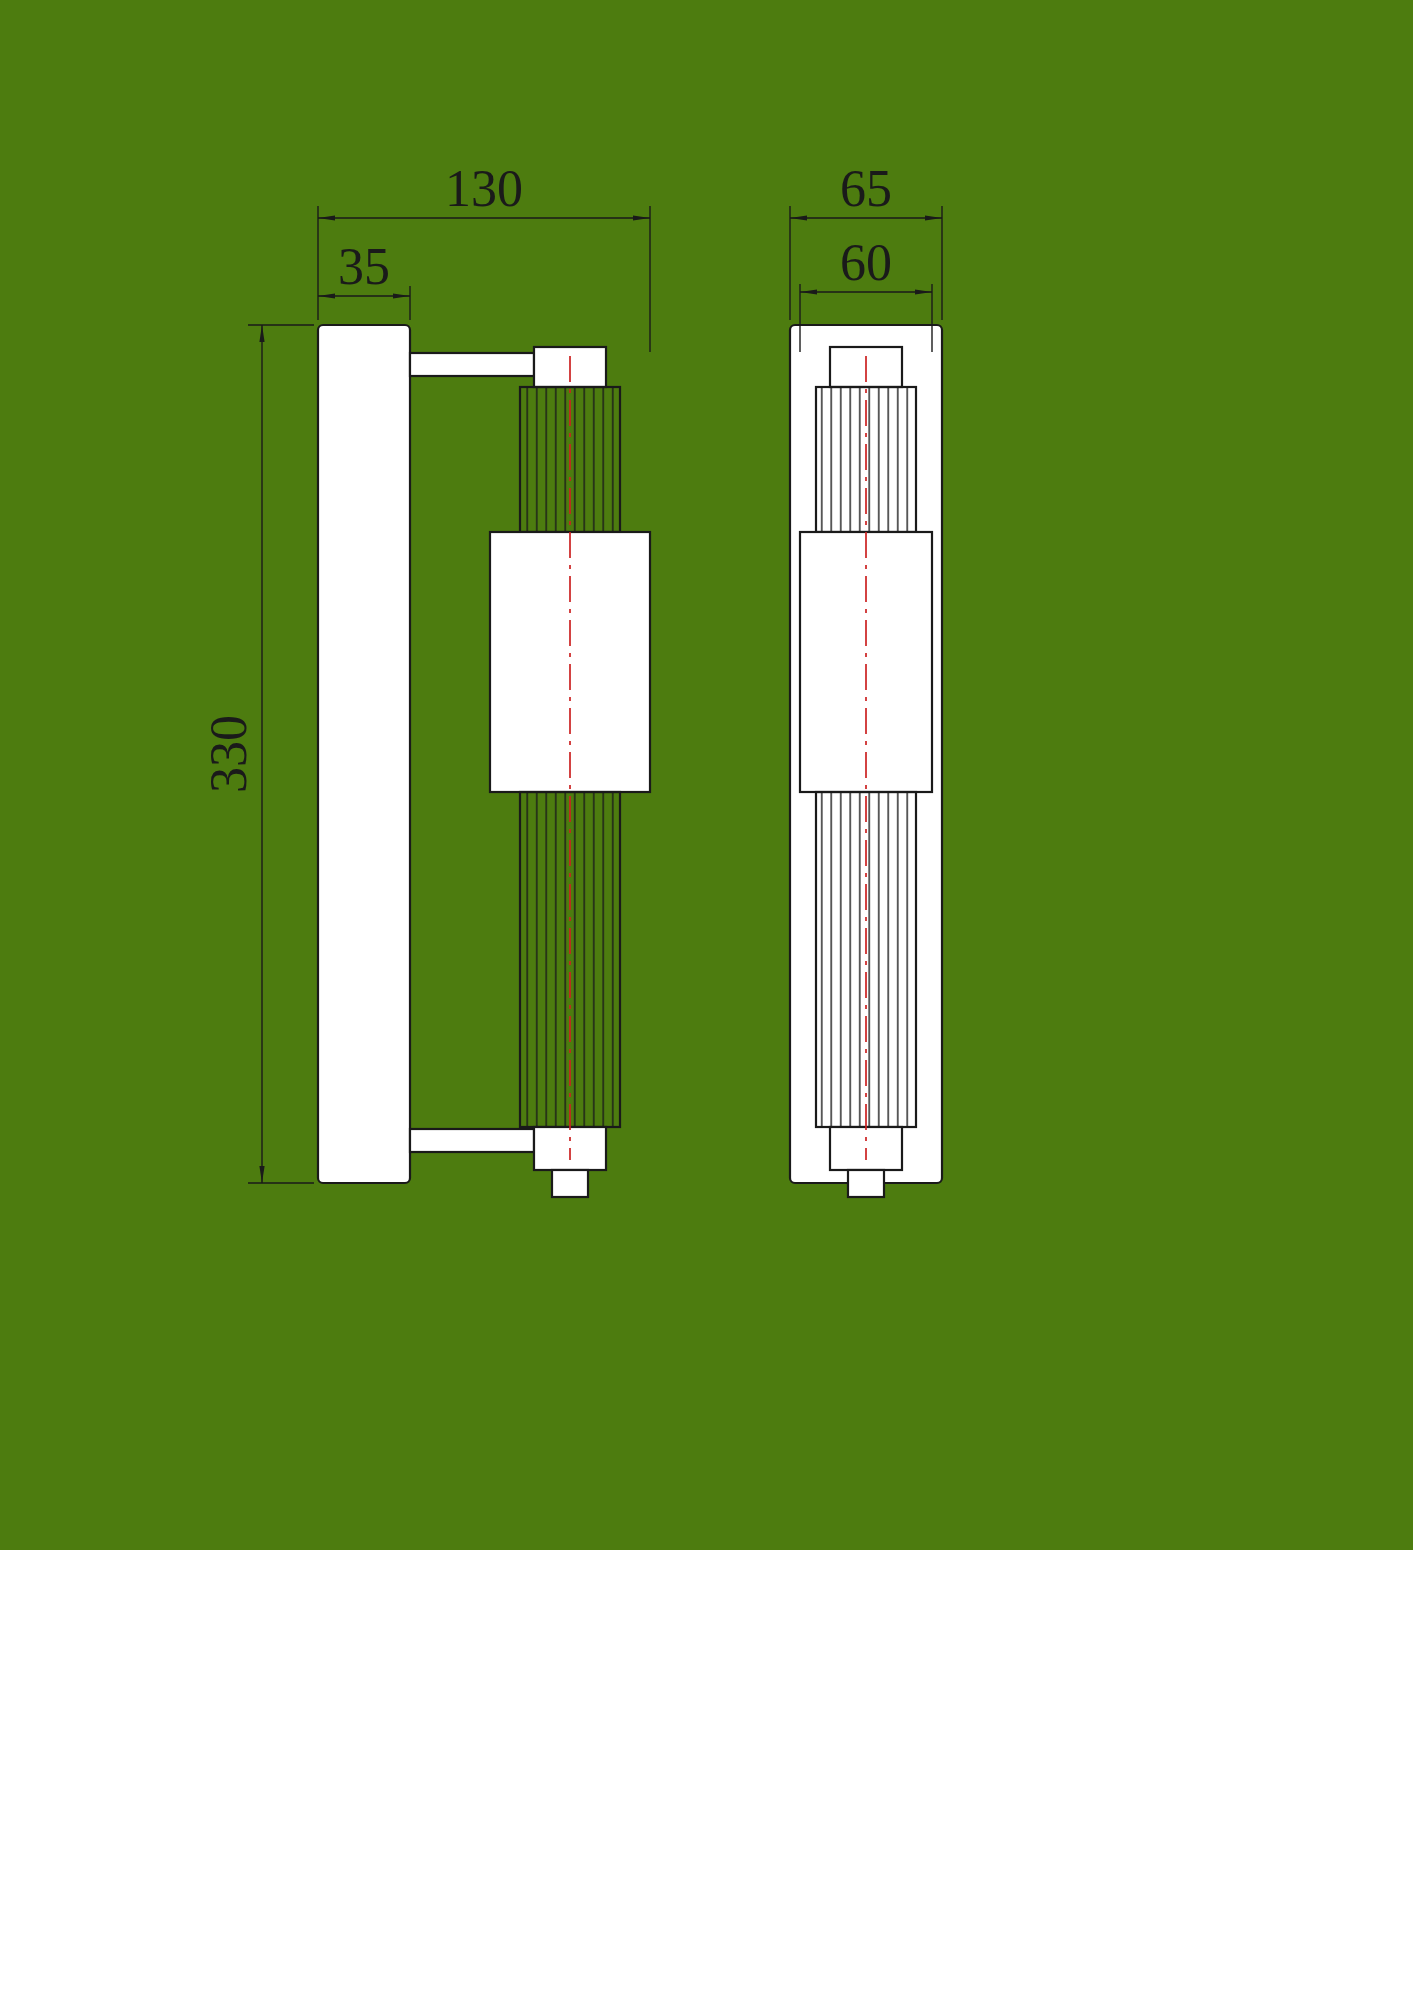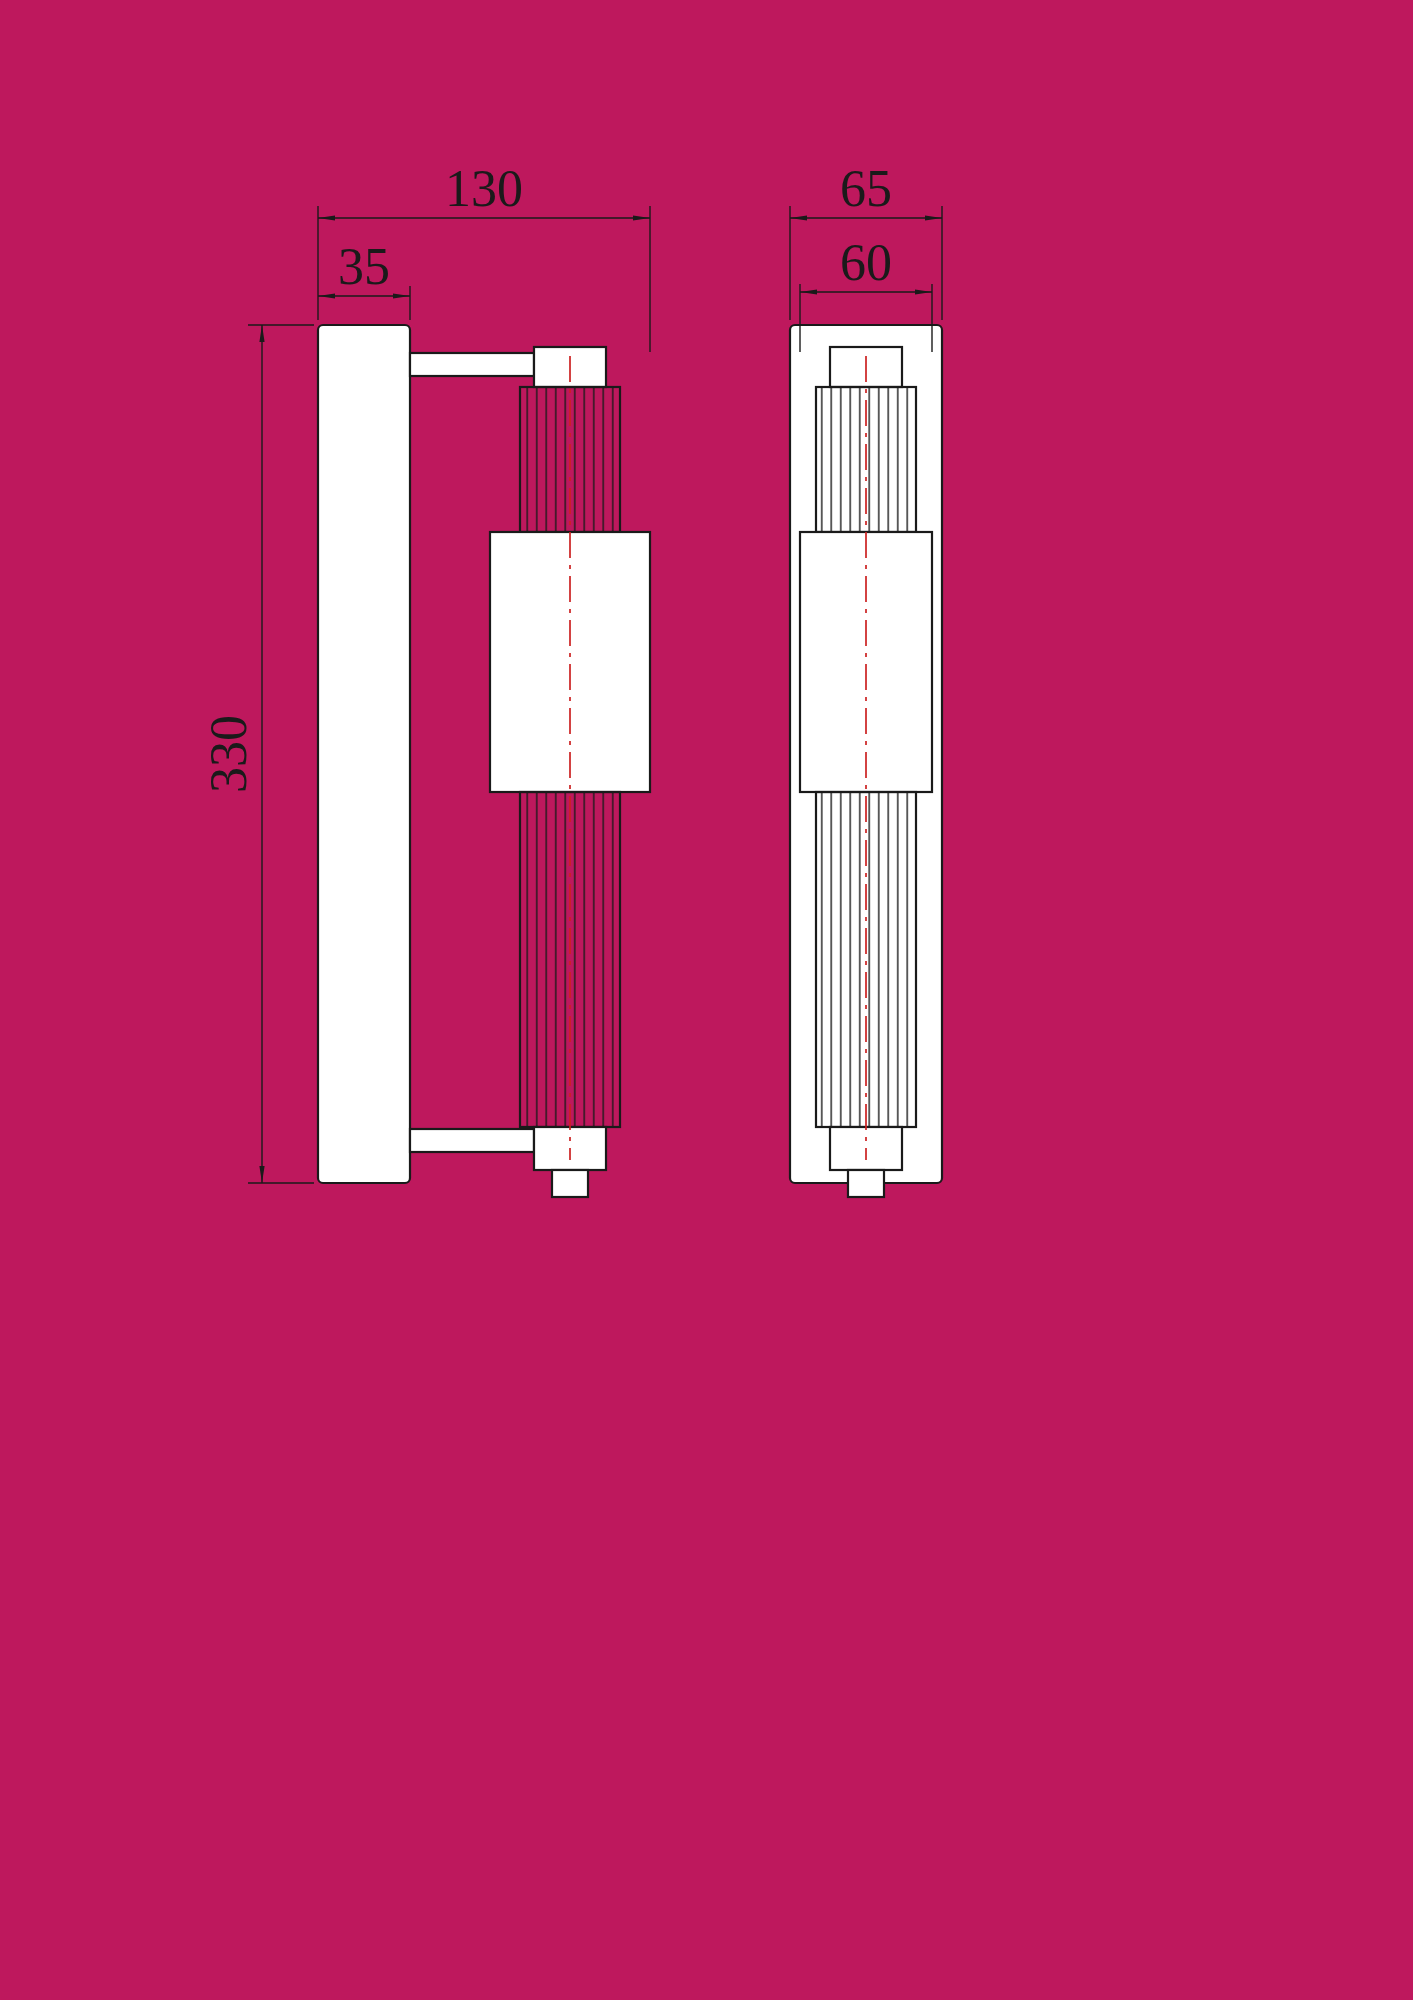--- a/index.html
+++ b/index.html
@@ -1,16 +1,16 @@
 <!DOCTYPE html>
 <html><head>
 <meta charset="utf-8">
 <style>
   html, body { margin: 0; padding: 0; background: #ffffff; }
-  .canvas { width: 1413px; height: 2000px; position: relative; background: #be185d; }
+  .canvas { width: 1413px; height: 1550px; position: relative; background: #4d7c0f; }
   svg { display: block; }
   .shape { stroke-width: 2.2; }
   .thin  { stroke-width: 1.4; fill: none; }
   .dim   { stroke-width: 1.4; fill: none; }
   .cl    { stroke-width: 1.7; stroke-dasharray: 26 7 4 7; fill: none; }
   .dtext { font-family: "Liberation Serif", serif; font-size: 52px; }
 </style>
 </head>
 <body>
 

